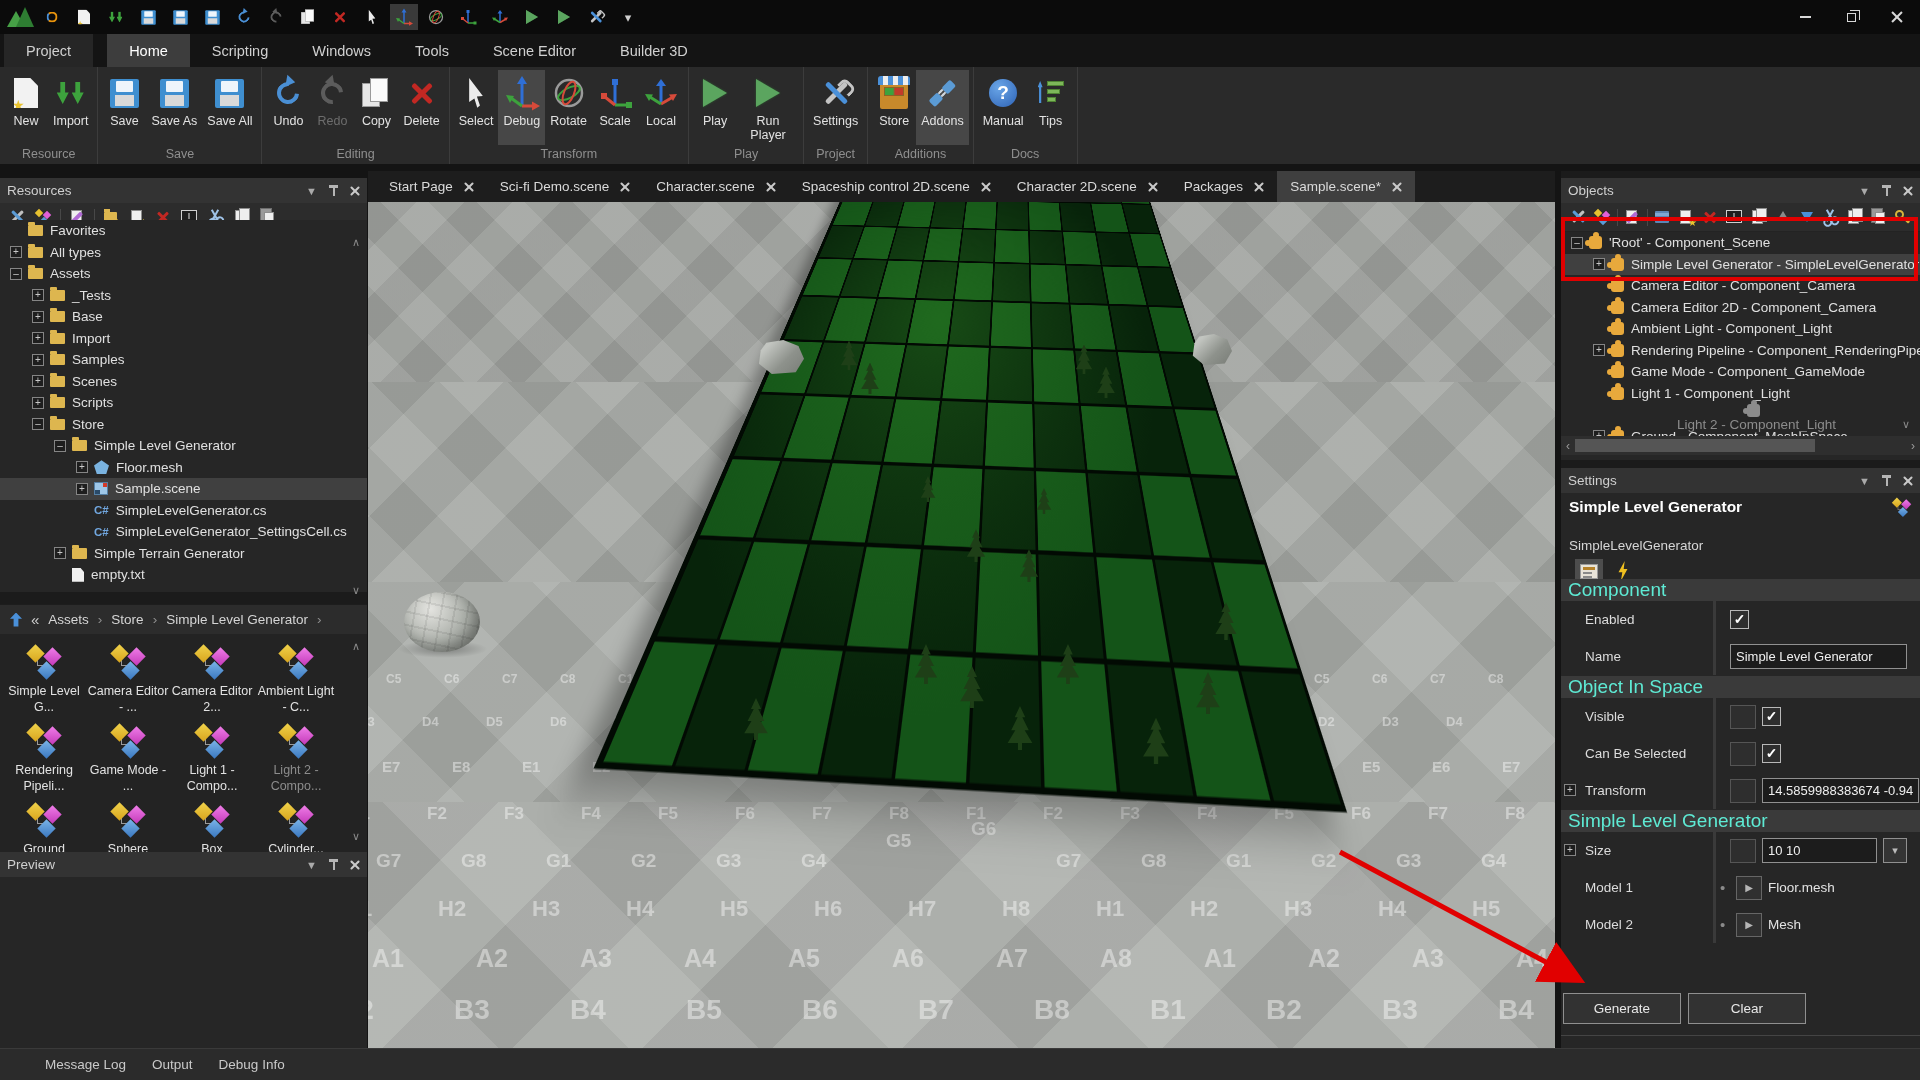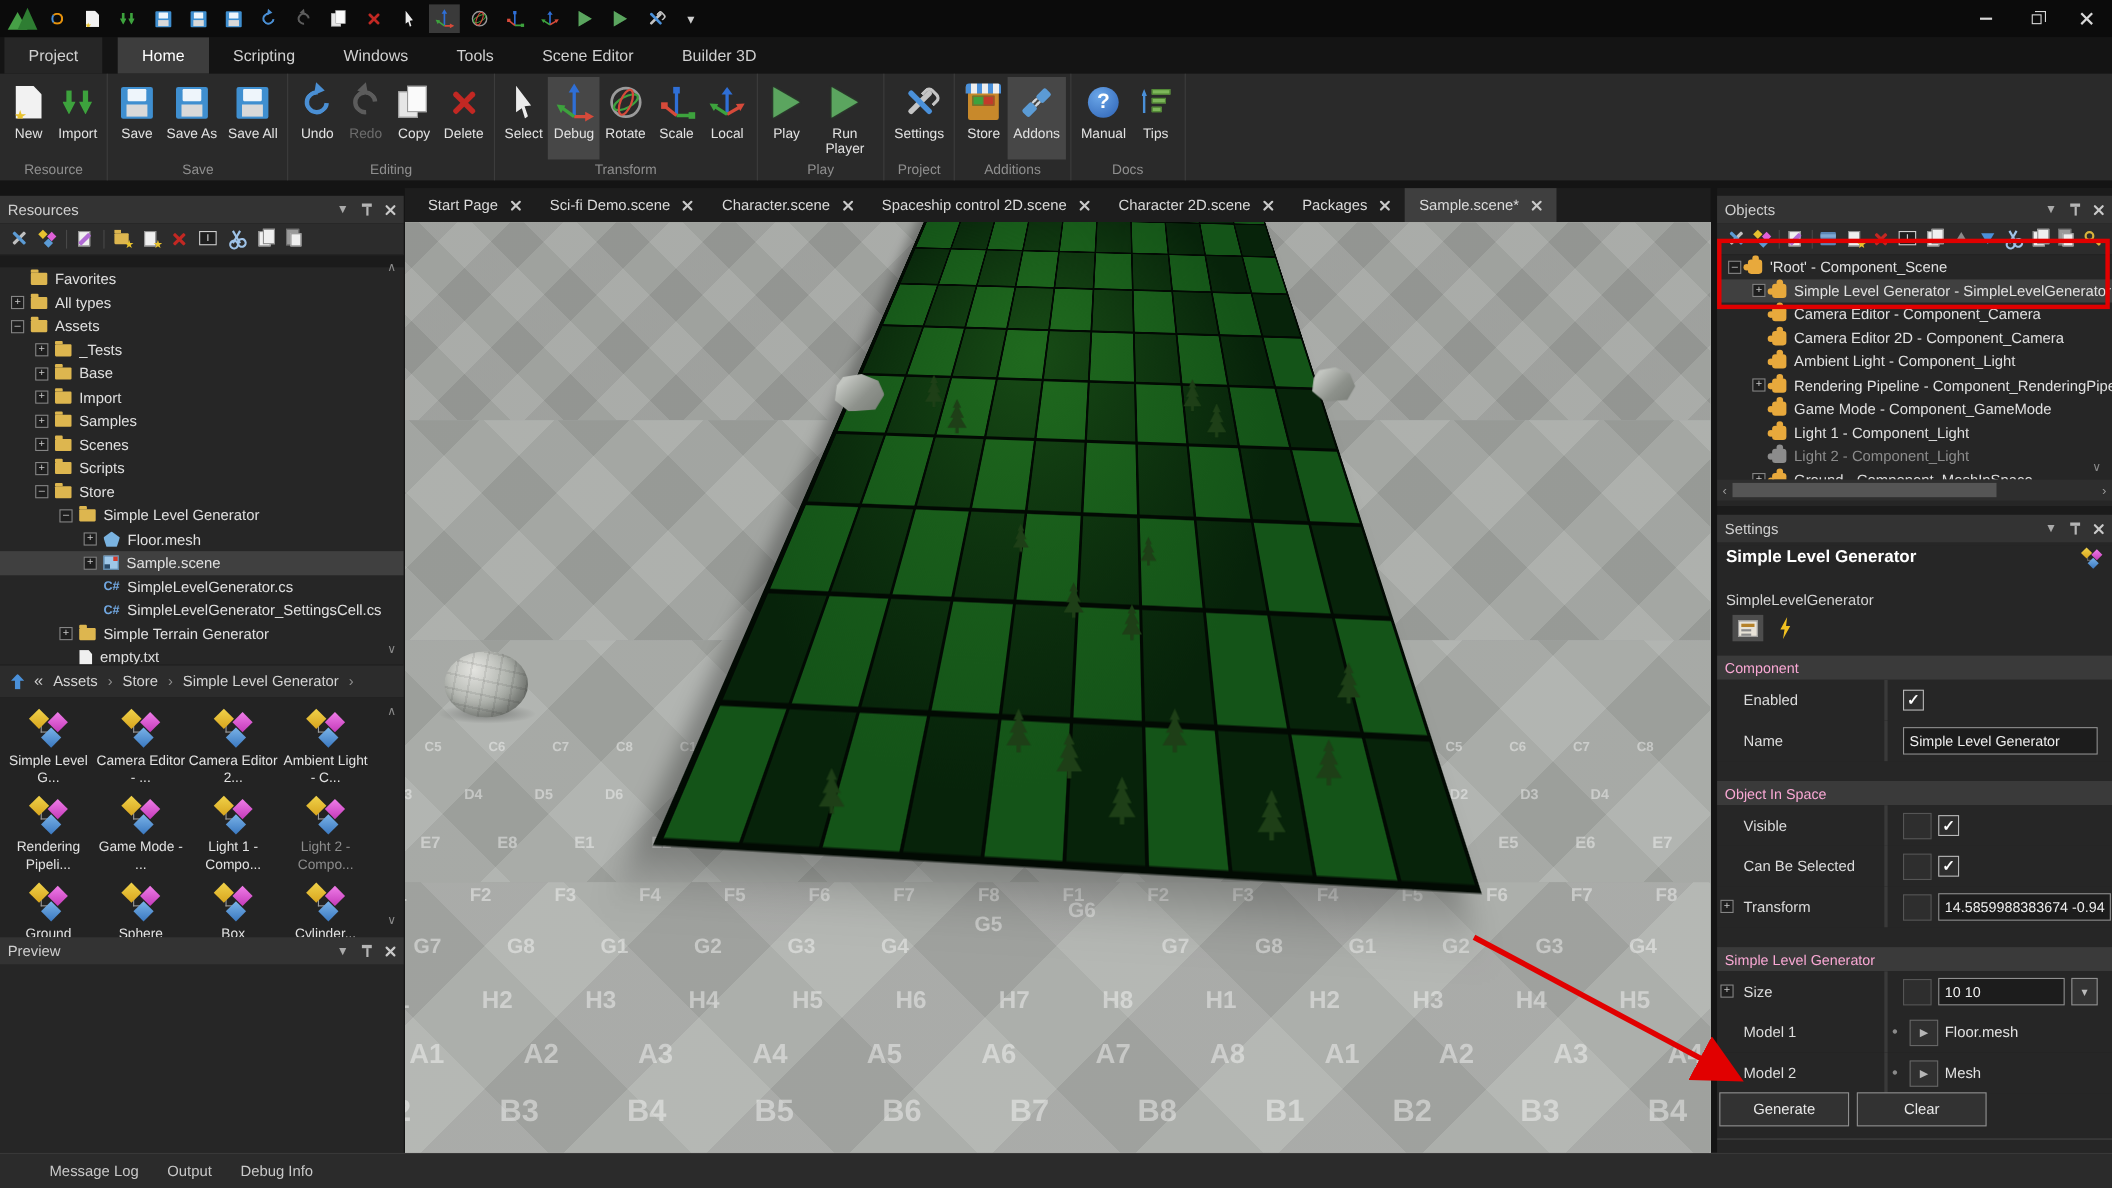--- a/index.html
+++ b/index.html
@@ -165,21 +165,21 @@
 .sphere{position:absolute;width:76px;height:60px;border-radius:50%;background:radial-gradient(circle at 35% 28%,#e4e4e0,#a9ada7 55%,#7e827c);box-shadow:inset -6px -6px 12px rgba(0,0,0,.25)}
 .sphere::after{content:"";position:absolute;inset:0;border-radius:50%;background:repeating-linear-gradient(12deg,rgba(0,0,0,.07) 0 2px,transparent 2px 13px),repeating-linear-gradient(100deg,rgba(0,0,0,.07) 0 2px,transparent 2px 13px)}
 .sphshadow{position:absolute;width:90px;height:18px;border-radius:50%;background:radial-gradient(ellipse,rgba(0,0,0,.30),rgba(0,0,0,0) 70%)}
 
 .tabstrip{position:absolute;left:368px;top:171px;width:1187px;height:31px;background:#1d1d1d;display:flex;padding-left:8px}
 .dtab{display:flex;align-items:center;gap:11px;padding:0 13px;font-size:13.5px;color:#dadada}
 .dtab.active{background:#3f3f3f}
 
 .rpanel-bg{position:absolute;left:1561px;top:178px;width:359px;background:#262626}
 .settings-body{position:absolute;left:1561px;top:578px;width:359px}
-.sbar{height:22px;background:#3a3a3a;color:#f9a8d4;font-size:13px;display:flex;align-items:center;padding-left:7px;margin-top:18px}
+.sbar{height:22px;background:#3a3a3a;color:#5eead4;font-size:19px;display:flex;align-items:center;padding-left:7px;margin-top:1px}
 .srow{position:relative;display:flex;align-items:center;min-height:37px;padding-left:4px;background:#262626}
 .srow .sexp{position:absolute;left:3px;top:12px}
 .slabel{width:148px;padding-left:20px;font-size:13.5px;color:#dcdcdc;flex:none;overflow:hidden;white-space:nowrap}
 .svals{display:flex;align-items:center;gap:6px;flex:1;padding:0 13px 0 14px;border-left:3px solid #3a3a3a;min-height:37px}
 .prebox{flex:none;width:26px;height:24px;border:1px solid #555;background:#2e2e2e}
 .cbx{flex:none;width:19px;height:19px;border:1px solid #b8b8b8;background:#2e2e2e;color:#fff;font-size:14px;line-height:17px;text-align:center;font-weight:bold}
 .tin{flex:1;height:25px;background:#1c1c1c;border:1px solid #909090;color:#eee;font-size:13px;padding:0 5px;display:flex;align-items:center;overflow:hidden;white-space:nowrap}
 .ddbtn{flex:none;width:24px;height:25px;border:1px solid #909090;background:#343434;color:#bbb;font-size:11px;display:flex;align-items:center;justify-content:center}
 .refbtn{flex:none;width:26px;height:24px;border:1px solid #666;background:#303030;color:#b5b5b5;font-size:10px;display:flex;align-items:center;justify-content:center}
 .bullet{flex:none;color:#8a8a8a;font-size:15px;margin-left:-10px;width:10px}
@@ -669,21 +669,21 @@
     </span>
     <span class="mi">
       <span class="pg"></span>
       <span class="pg f2"></span>
     </span>
     <span class="mi">
       <span class="pgd"></span>
       <span class="pg f3"></span>
     </span>
   </div>
-<div class="tree" style="left:0;top:243px;width:367px;height:372px" id="res-tree">
+<div class="tree" style="left:0;top:220px;width:367px;height:372px" id="res-tree">
     <div class="trow" style="padding-left: 10px;">
       <span class="expsp"></span>
       <span class="ticon">
         <span class="tic-folder"></span>
       </span>
       <span>Favorites</span>
     </div>
     <div class="trow" style="padding-left: 10px;">
       <span class="exp">+</span>
       <span class="ticon">
@@ -1208,21 +1208,21 @@
       </span>
       <span>Game Mode - Component_GameMode</span>
     </div>
     <div class="trow" style="padding-left: 32px;">
       <span class="expsp"></span>
       <span class="ticon">
         <span class="tic-puzzle"></span>
       </span>
       <span>Light 1 - Component_Light</span>
     </div>
-    <div class="trow dim" style="padding-left: 32px;">
+    <div class="trow dim" style="padding-left: 32px; flex-direction: column;">
       <span class="expsp"></span>
       <span class="ticon">
         <span class="tic-puzzle"></span>
       </span>
       <span>Light 2 - Component_Light</span>
     </div>
     <div class="trow" style="padding-left: 32px;">
       <span class="exp">+</span>
       <span class="ticon">
         <span class="tic-puzzle"></span>

